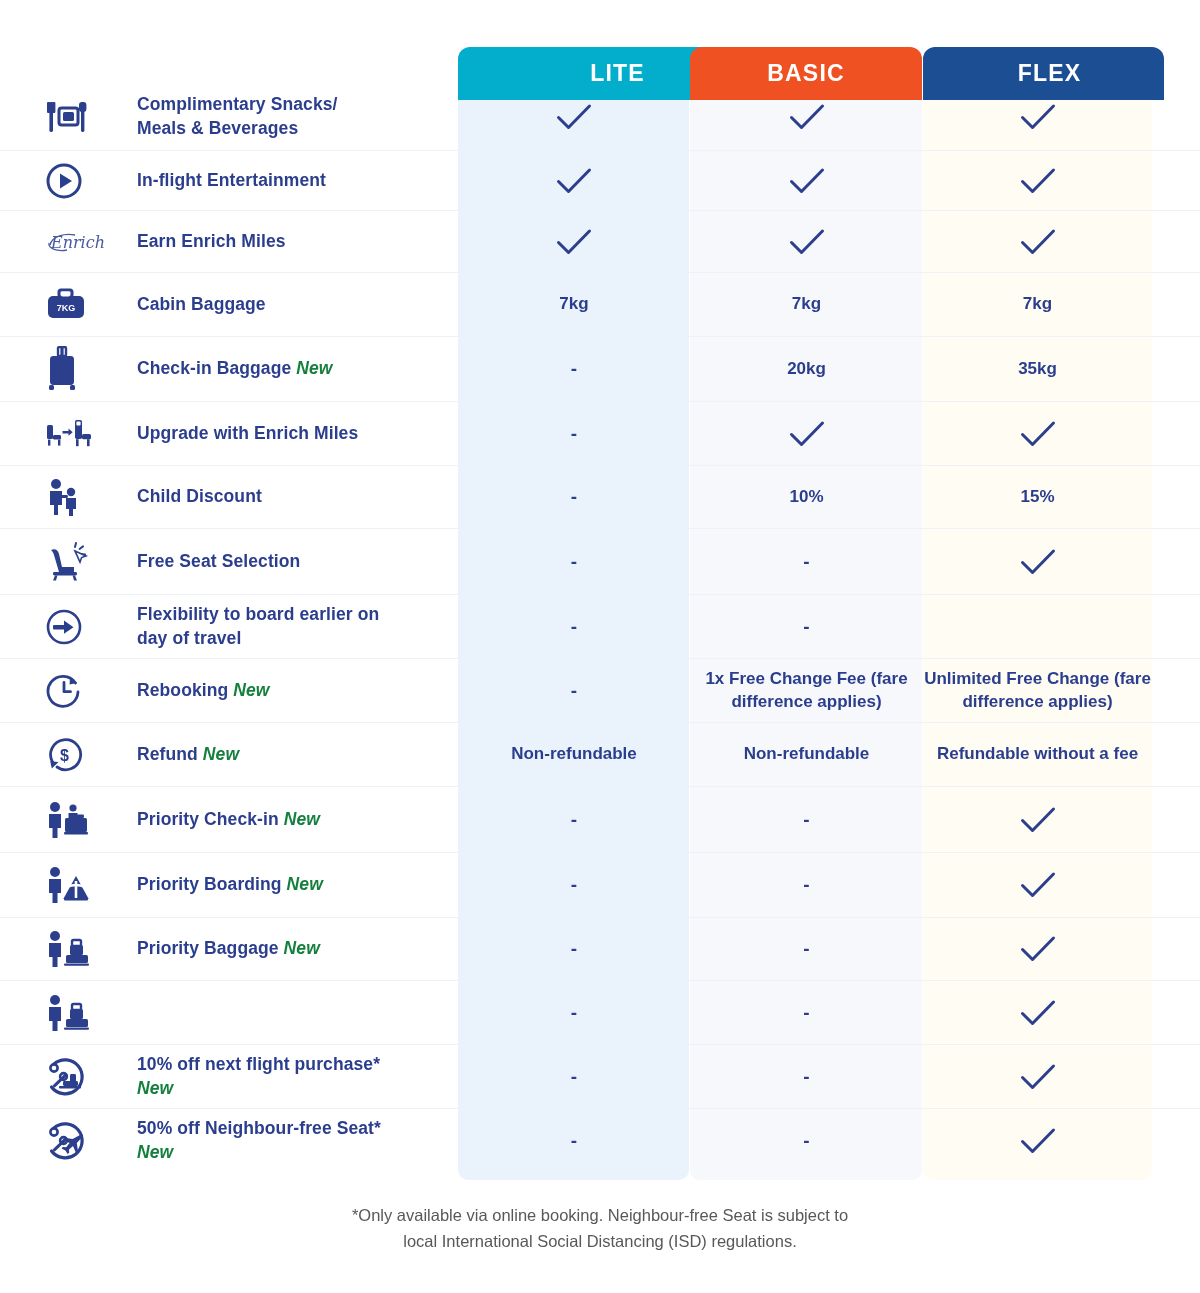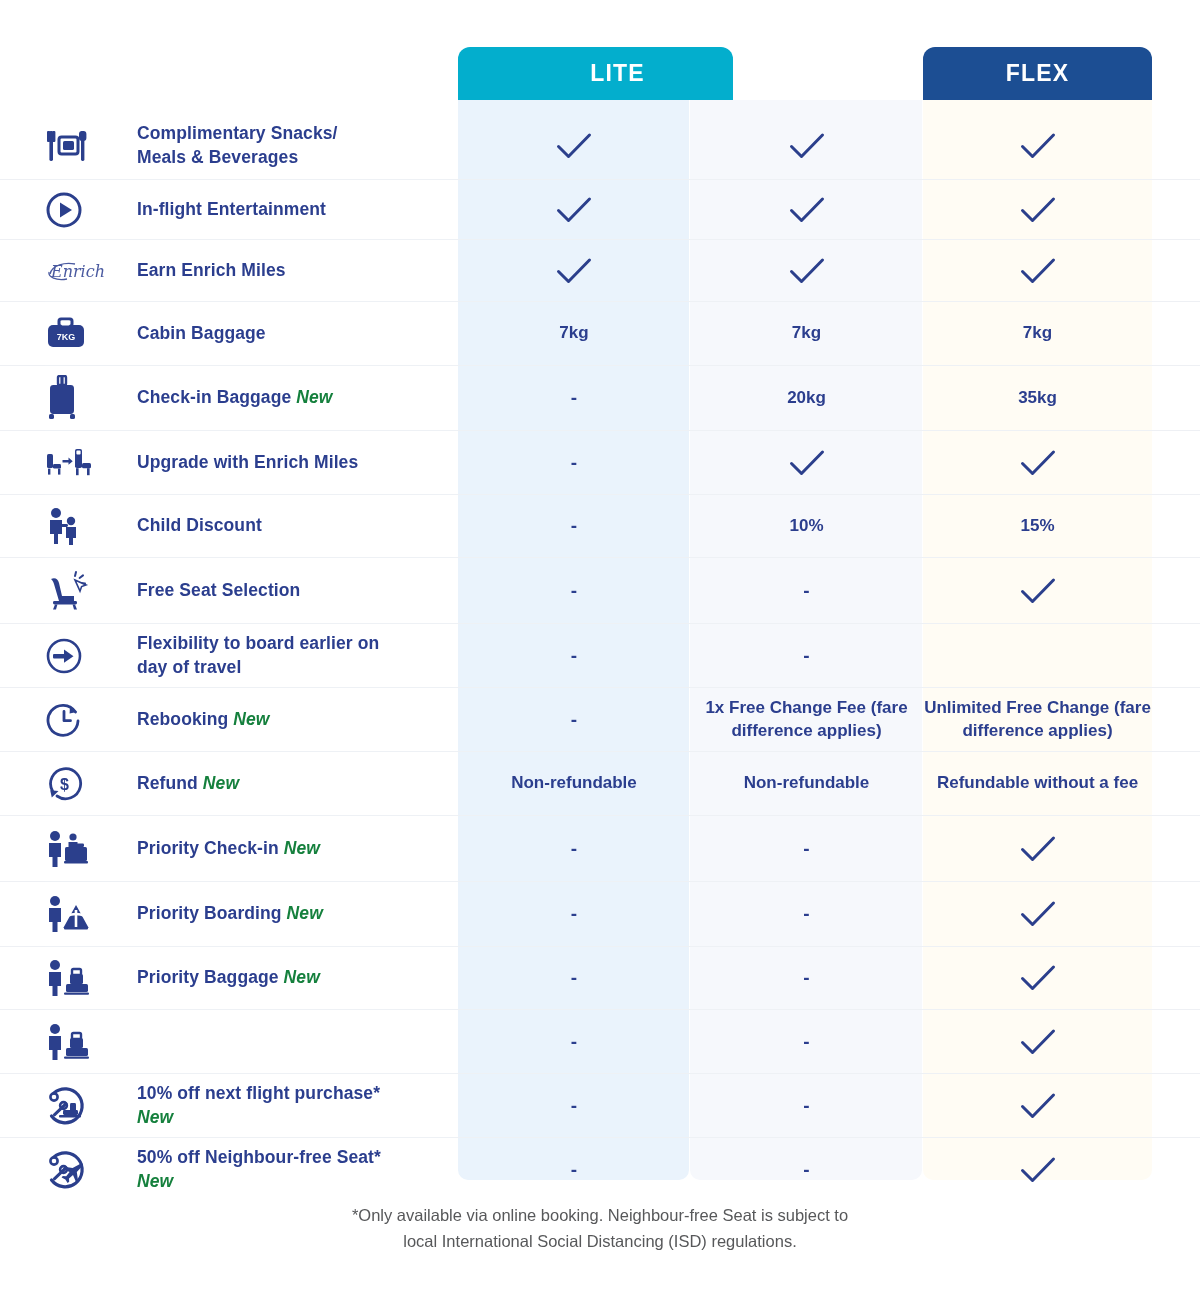--- a/index.html
+++ b/index.html
@@ -15,24 +15,24 @@
   .colband.lite{left:458px;width:231px;background:#eaf3fc;border-radius:0 0 10px 10px;}
   .colband.basic{left:690px;width:232px;background:#f6f8fc;border-radius:0 0 10px 10px;}
   .colband.flex{left:923px;width:229px;background:#fffcf4;border-radius:0 0 10px 10px;}
 
   
   .head{position:absolute;top:47px;height:53px;border-radius:12px 12px 0 0;
         display:flex;align-items:center;justify-content:center;}
   .head span{color:#ffffff;font-weight:bold;font-size:23px;letter-spacing:1.2px;}
   .head.lite{left:458px;width:231px;background:#03aecd;padding-left:44px;}
   .head.basic{left:690px;width:232px;background:#ef5123;}
-  .head.flex{left:923px;width:229px;background:#1c4e93;}
+  .head.flex{left:923px;width:229px;background:#1c4e93;padding-left:12px;}
 
   
-  .table{position:absolute;left:0;top:112px;width:1200px;}
+  .table{position:absolute;left:0;top:83px;width:1200px;}
   .row{position:relative;display:flex;align-items:stretch;box-sizing:border-box;}
   .row + .row{border-top:1px solid #eef0f4;}
   
   .row::before{content:"";position:absolute;left:45px;right:48px;top:-1px;height:1px;background:#eef1f5;}
   .row:first-child::before{display:none;}
 
   .lbl{width:458px;display:flex;align-items:center;box-sizing:border-box;padding-left:45px;}
   .ico{width:92px;min-width:92px;display:flex;align-items:center;justify-content:flex-start;color:#2b3f8c;}
   .ico svg{display:block;}
   .txt{font-size:17.5px;font-weight:bold;color:#2b3e8e;line-height:1.35;letter-spacing:.1px;}
@@ -57,20 +57,23 @@
 <body>
 
 <div class="page">
 
   <div class="colband lite"></div>
   <div class="colband basic"></div>
   <div class="colband flex"></div>
 
   <div class="head lite">
     <span>LITE</span>
+  </div>
+  <div class="head basic">
+    <span>BASIC</span>
   </div>
   <div class="head flex">
     <span>FLEX</span>
   </div>
 
   <div class="table" id="table-body">
       <div class="row" style="height:67px">
     <div class="lbl">
       <span class="ico">
             <svg width="46" height="34" viewBox="0 0 46 34">

